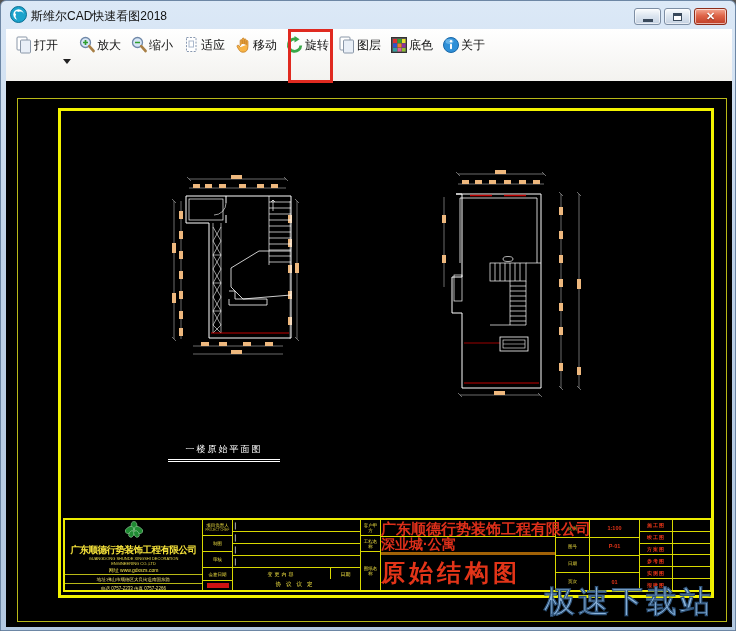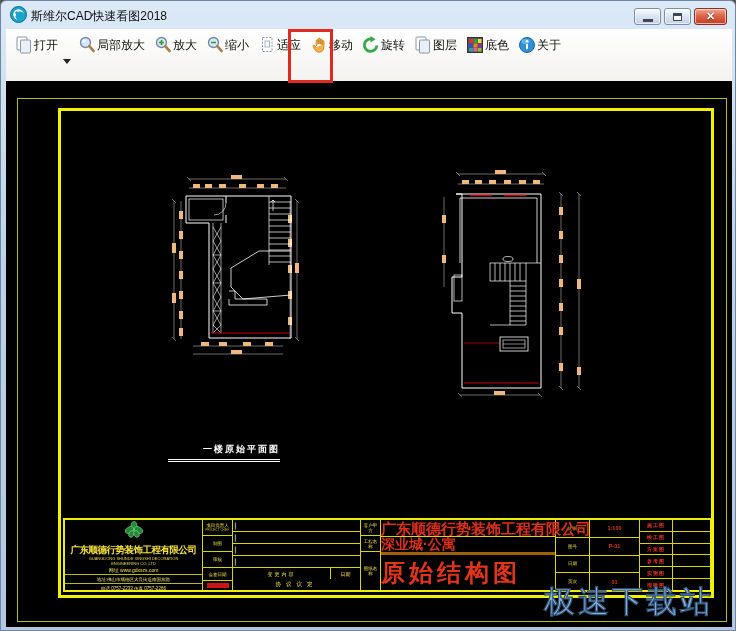--- a/index.html
+++ b/index.html
@@ -40,22 +40,22 @@
   #layer-highlight {
     position:absolute; left:287px; top:28px; width:45px; height:54px;
     border:3px solid #e02a20; z-index:30; pointer-events:none;
   }
   
   #canvas { position:absolute; left:5px; top:80px; width:726px; height:546px; background:#000; overflow:hidden; cursor:crosshair; }
   #frame-thin  { position:absolute; left:11px; top:17px; width:710px; height:524px; border:1px solid #b9b917; }
   #frame-thick { position:absolute; left:52px; top:27px; width:656px; height:490px; border:3px solid #f2f200; }
   .plan { position:absolute; }
   .caption {
-    position:absolute; color:#fff; font-size:9px; font-weight:bold; letter-spacing:2px;
-    text-align:right; border-bottom:3px double #fff; padding-bottom:3px; white-space:nowrap;
+    position:absolute; color:#fff; font-size:9px; font-weight:normal; letter-spacing:2px;
+    text-align:center; border-bottom:3px double #fff; padding-bottom:3px; white-space:nowrap;
   }
   
   #title-block {
     position:absolute; left:57px; top:437px; width:649px; height:74px;
     border:2px solid #eded00; display:flex; background:#000; color:#f0e040;
   }
   .tb-col { border-right:1px solid #d8d800; overflow:visible; }
   .tb-col:last-child { border-right:none; }
   #tb-company { width:138px; text-align:center; padding-top:1px; }
   #tb-company .cname { font-size:9.5px; font-weight:bold; color:#f5e23a; letter-spacing:-0.5px; white-space:nowrap; }
@@ -135,30 +135,20 @@
             <rect x="6.5" y="5" width="10" height="13" rx="1" fill="#e9eff7" stroke="#8a97a8"></rect>
           </svg>
       </span>
       <span class="lbl">打开</span>
     </div>
     <div class="drop-arrow"></div>
     <div class="tbtn">
       <span class="ic">
         <svg width="20" height="20" viewBox="0 0 20 20">
             <circle cx="8.5" cy="7.5" r="5" fill="#d7e6f6" stroke="#7088a8" stroke-width="1.3"></circle>
-            <circle cx="7" cy="6" r="1.6" fill="#fff" opacity=".8"></circle>
-            <line x1="12.2" y1="11.2" x2="16.6" y2="16" stroke="#a87f45" stroke-width="2.6" stroke-linecap="round"></line>
-          </svg>
-      </span>
-      <span class="lbl">局部放大</span>
-    </div>
-    <div class="tbtn">
-      <span class="ic">
-        <svg width="20" height="20" viewBox="0 0 20 20">
-            <circle cx="8.5" cy="7.5" r="5" fill="#d7e6f6" stroke="#7088a8" stroke-width="1.3"></circle>
             <path d="M8.5 5 V10 M6 7.5 H11" stroke="#2f9e2f" stroke-width="1.7"></path>
             <line x1="12.2" y1="11.2" x2="16.6" y2="16" stroke="#a87f45" stroke-width="2.6" stroke-linecap="round"></line>
           </svg>
       </span>
       <span class="lbl">放大</span>
     </div>
     <div class="tbtn">
       <span class="ic">
         <svg width="20" height="20" viewBox="0 0 20 20">
             <circle cx="8.5" cy="7.5" r="5" fill="#d7e6f6" stroke="#7088a8" stroke-width="1.3"></circle>

